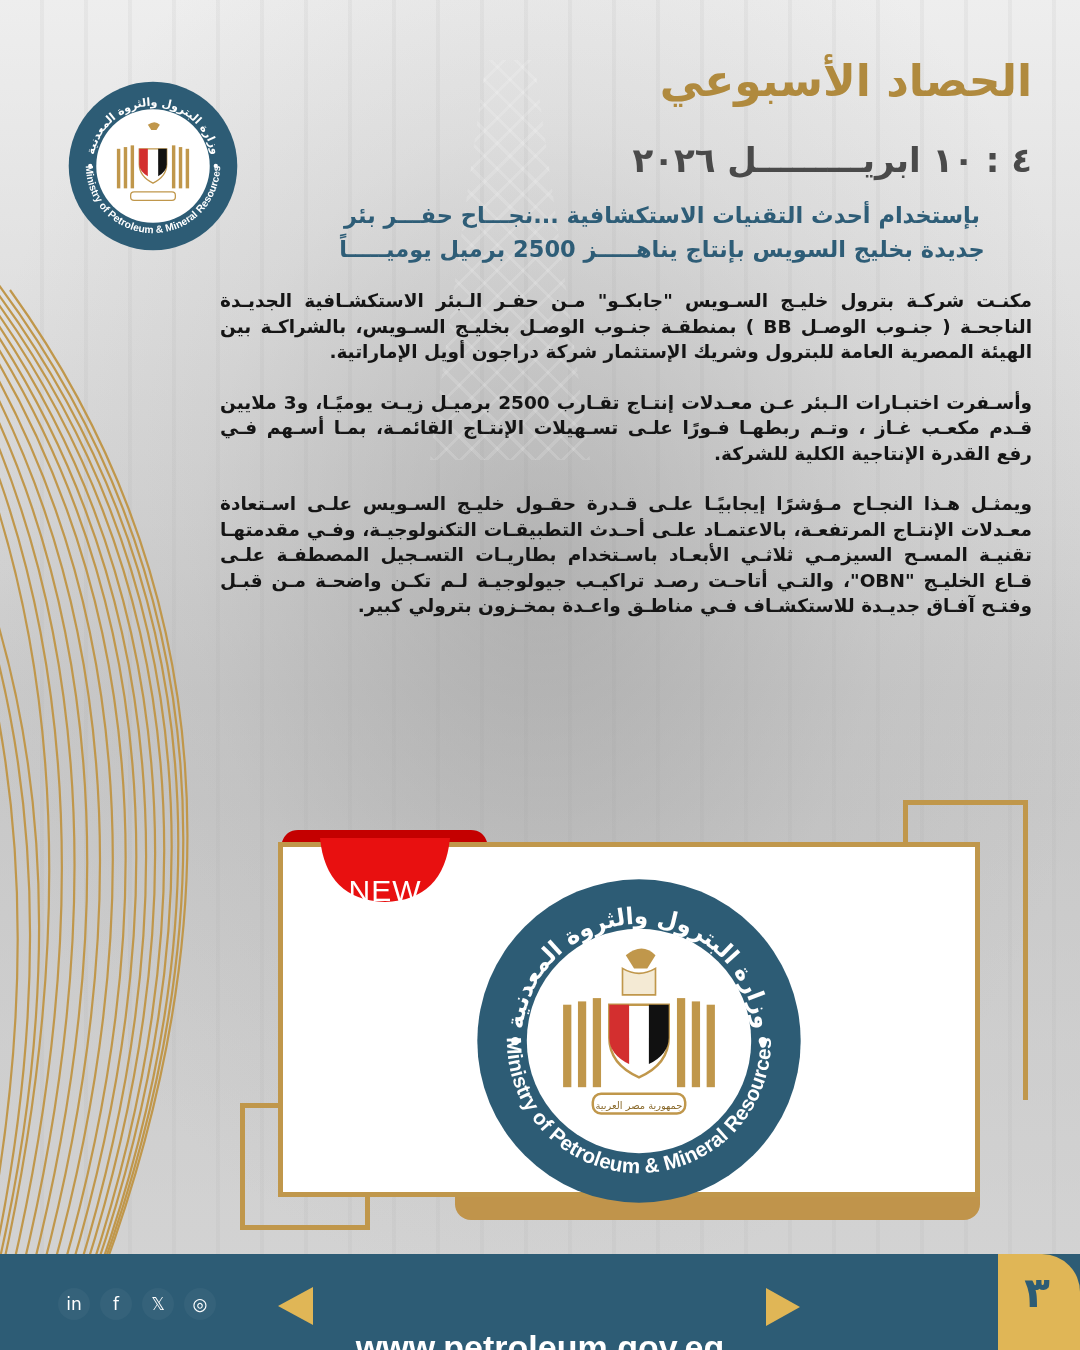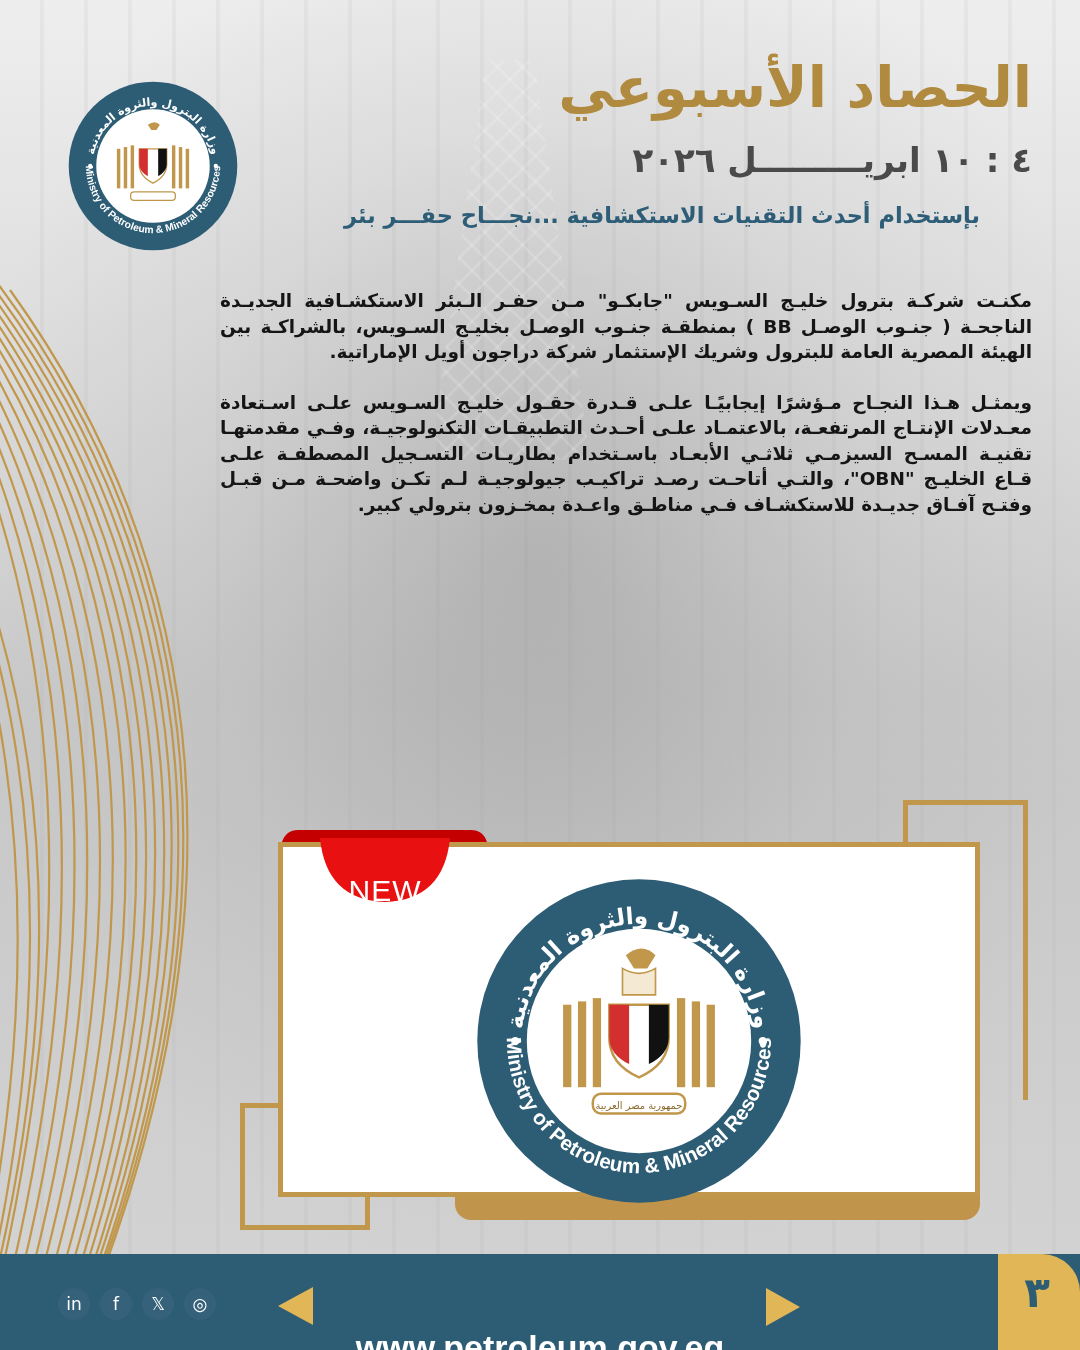--- a/index.html
+++ b/index.html
@@ -23,21 +23,21 @@
     clip-path: polygon(35% 0, 65% 0, 100% 100%, 0 100%);
     opacity: 0.6;
   }
   .arcs { position: absolute; left: 0; top: 150px; width: 300px; height: 1130px; }
 
   .logo-top { position: absolute; left: 67px; top: 80px; width: 172px; height: 172px; }
 
   .title {
     position: absolute; right: 48px; top: 55px;
     font-family: "DejaVu Sans", sans-serif; font-weight: bold;
-    font-size: 56px; color: #b08a3e; direction: rtl; text-align: right;
+    font-size: 44px; color: #b08a3e; direction: rtl; text-align: right;
   }
   .date {
     position: absolute; right: 48px; top: 140px;
     font-weight: bold; font-size: 34px; color: #4a4a4a; direction: rtl; text-align: right;
     letter-spacing: 1px;
     margin-left: 48px;
   }
   .headline {
     position: absolute; right: 48px; top: 198px; width: 740px;
     font-weight: bold; font-size: 22.5px; line-height: 34px; color: #2e5d77;
@@ -163,24 +163,26 @@
     <path d="M6 -20 h10 v18 q0 8 -10 14 z" fill="#111"></path>
     <rect x="-26" y="30" width="52" height="10" rx="4" fill="none" stroke="#c0974b" stroke-width="1.5"></rect>
   </g>
 </svg>
 
 <div class="title">الحصاد الأسبوعي</div>
 <div class="date">٤ : ١٠ ابريـــــــــل ٢٠٢٦</div>
 
 <div class="headline">
   <div>بإستخدام أحدث التقنيات الاستكشافية ...نجـــاح حفـــر بئر</div>
+  <div>جديدة بخليج السويس بإنتاج يناهـــــز 2500 برميل يوميـــــاً</div>
 </div>
 
 <div class="body-text">
   <p>مكنـت شركـة بترول خليـج السـويس "جابكـو" مـن حفـر الـبئر الاستكشـافية الجديـدة الناجحـة ( جنـوب الوصـل BB ) بمنطقـة جنـوب الوصـل بخليـج السـويس، بالشراكـة بين الهيئة المصرية العامة للبترول وشريك الإستثمار شركة دراجون أويل الإماراتية.</p>
+  <p>وأسـفرت اختبـارات الـبئر عـن معـدلات إنتـاج تقـارب 2500 برميـل زيـت يوميًـا، و3 ملايين قـدم مكعـب غـاز ، وتـم ربطهـا فـورًا علـى تسـهيلات الإنتـاج القائمـة، بمـا أسـهم فـي رفع القدرة الإنتاجية الكلية للشركة.</p>
   <p>ويمثـل هـذا النجـاح مـؤشرًا إيجابيًـا علـى قـدرة حقـول خليـج السـويس علـى اسـتعادة معـدلات الإنتـاج المرتفعـة، بالاعتمـاد علـى أحـدث التطبيقـات التكنولوجيـة، وفـي مقدمتهـا تقنيـة المسـح السيزمـي ثلاثـي الأبعـاد باسـتخدام بطاريـات التسـجيل المصطفـة علـى قـاع الخليـج "OBN"، والتـي أتاحـت رصـد تراكيـب جيولوجيـة لـم تكـن واضحـة مـن قبـل وفتـح آفـاق جديـدة للاستكشـاف فـي مناطـق واعـدة بمخـزون بترولي كبير.</p>
 </div>
 
 <div class="frame-tr"></div>
 <div class="frame-bl"></div>
 <div class="gold-bar"></div>
 
 <div class="card"></div>
 
 <svg class="new-ribbon" viewBox="0 0 205 74">

